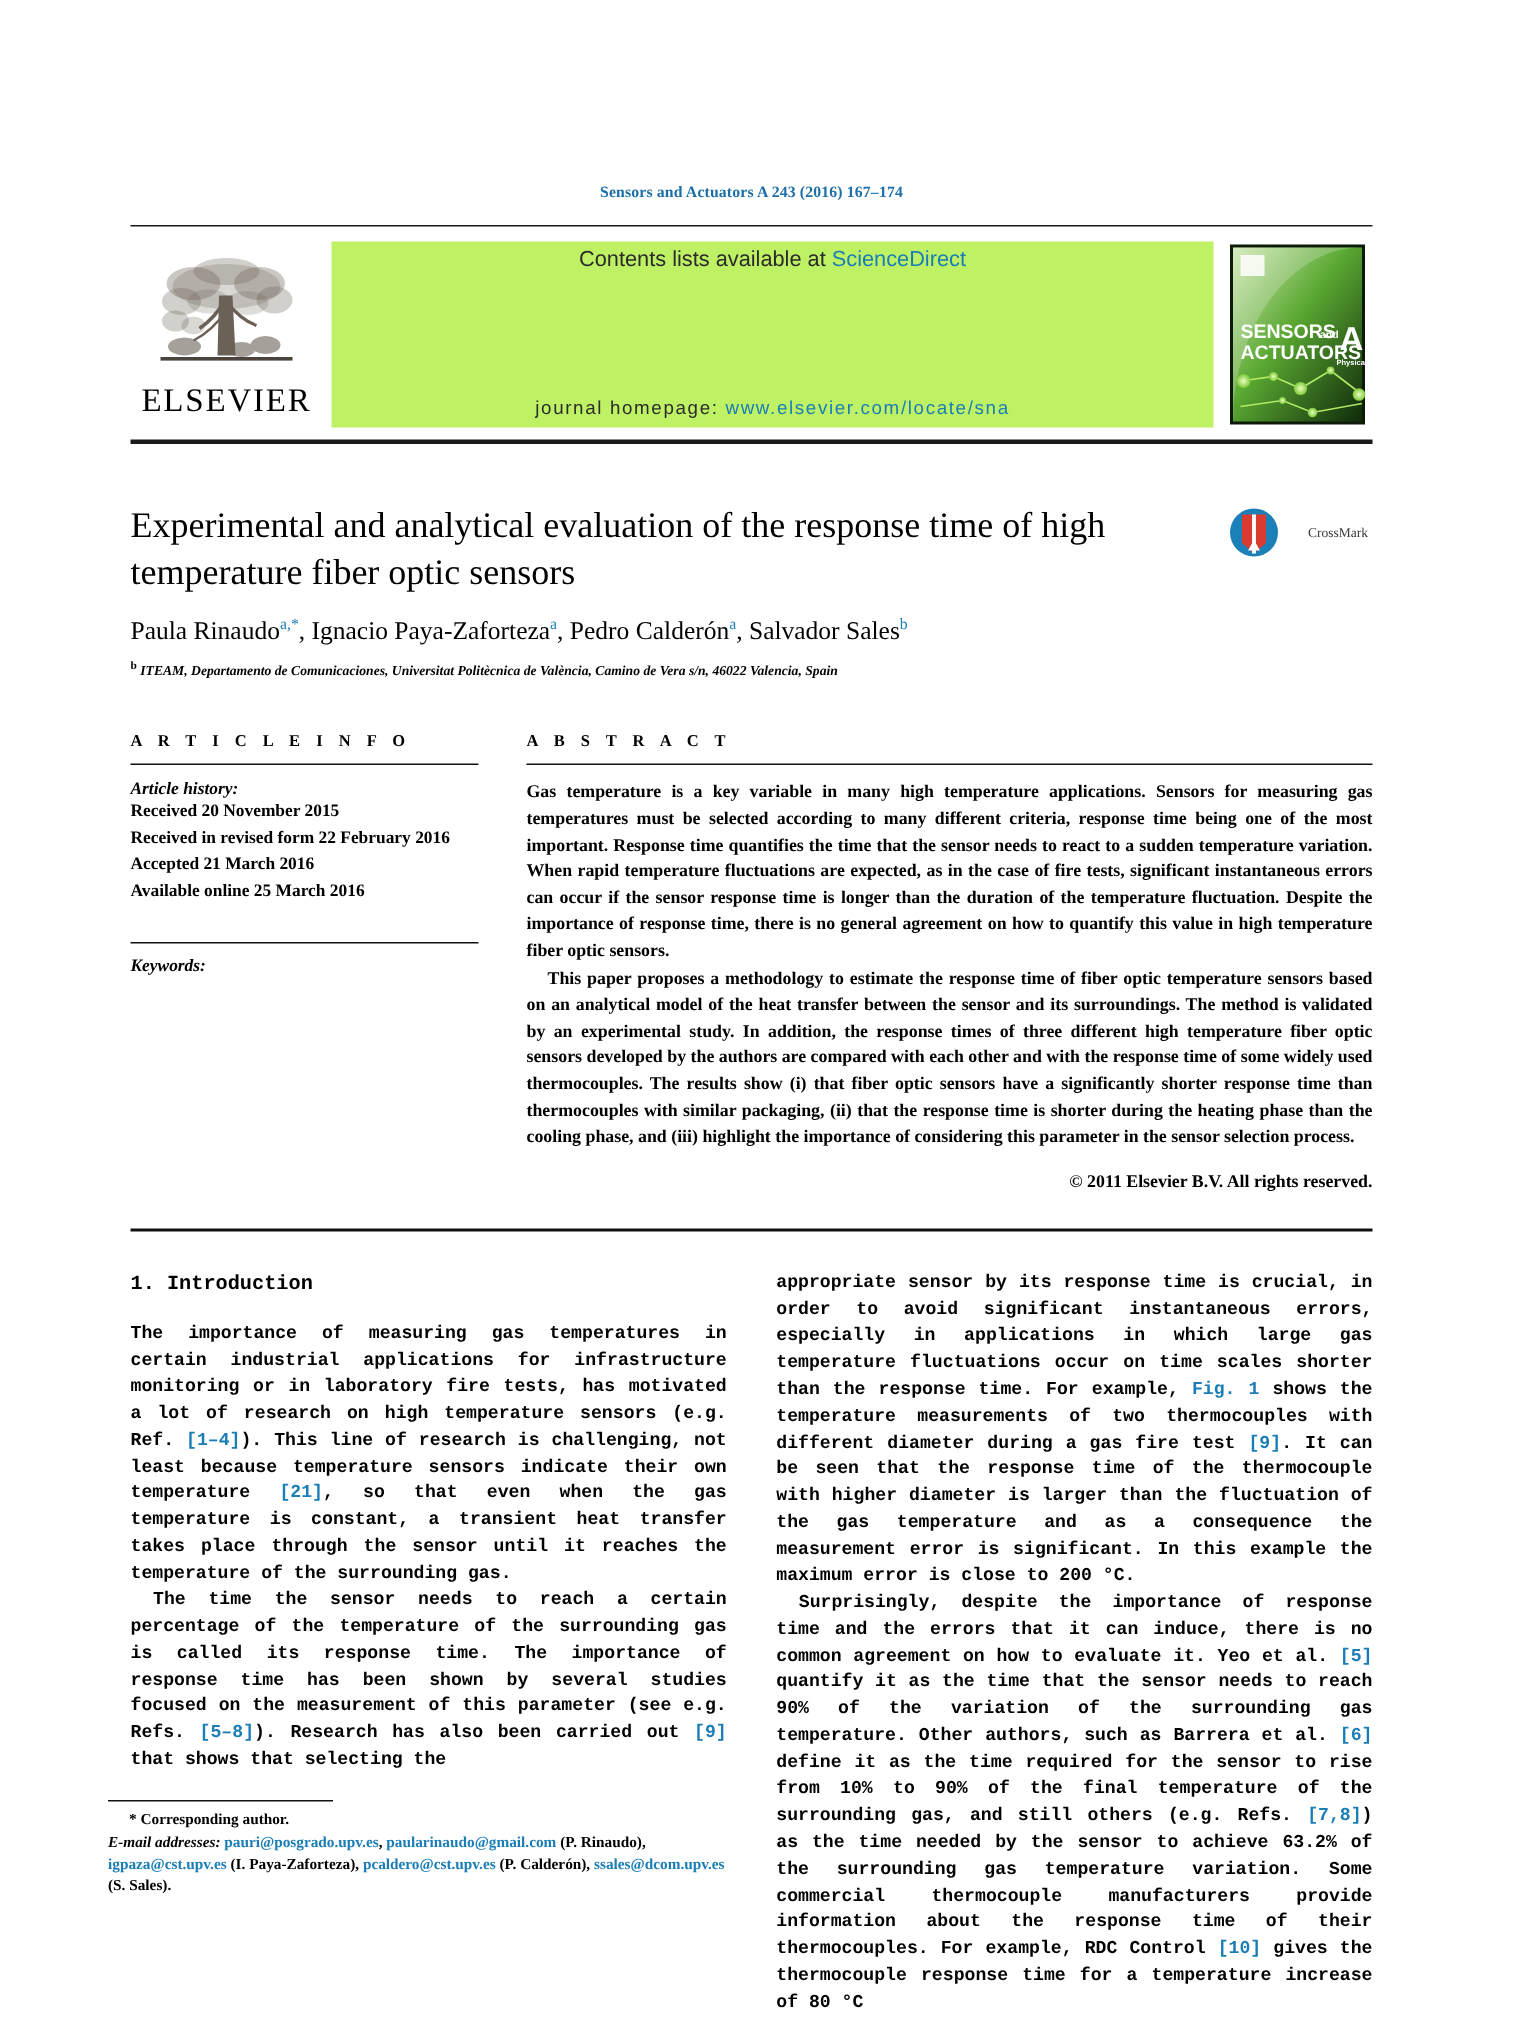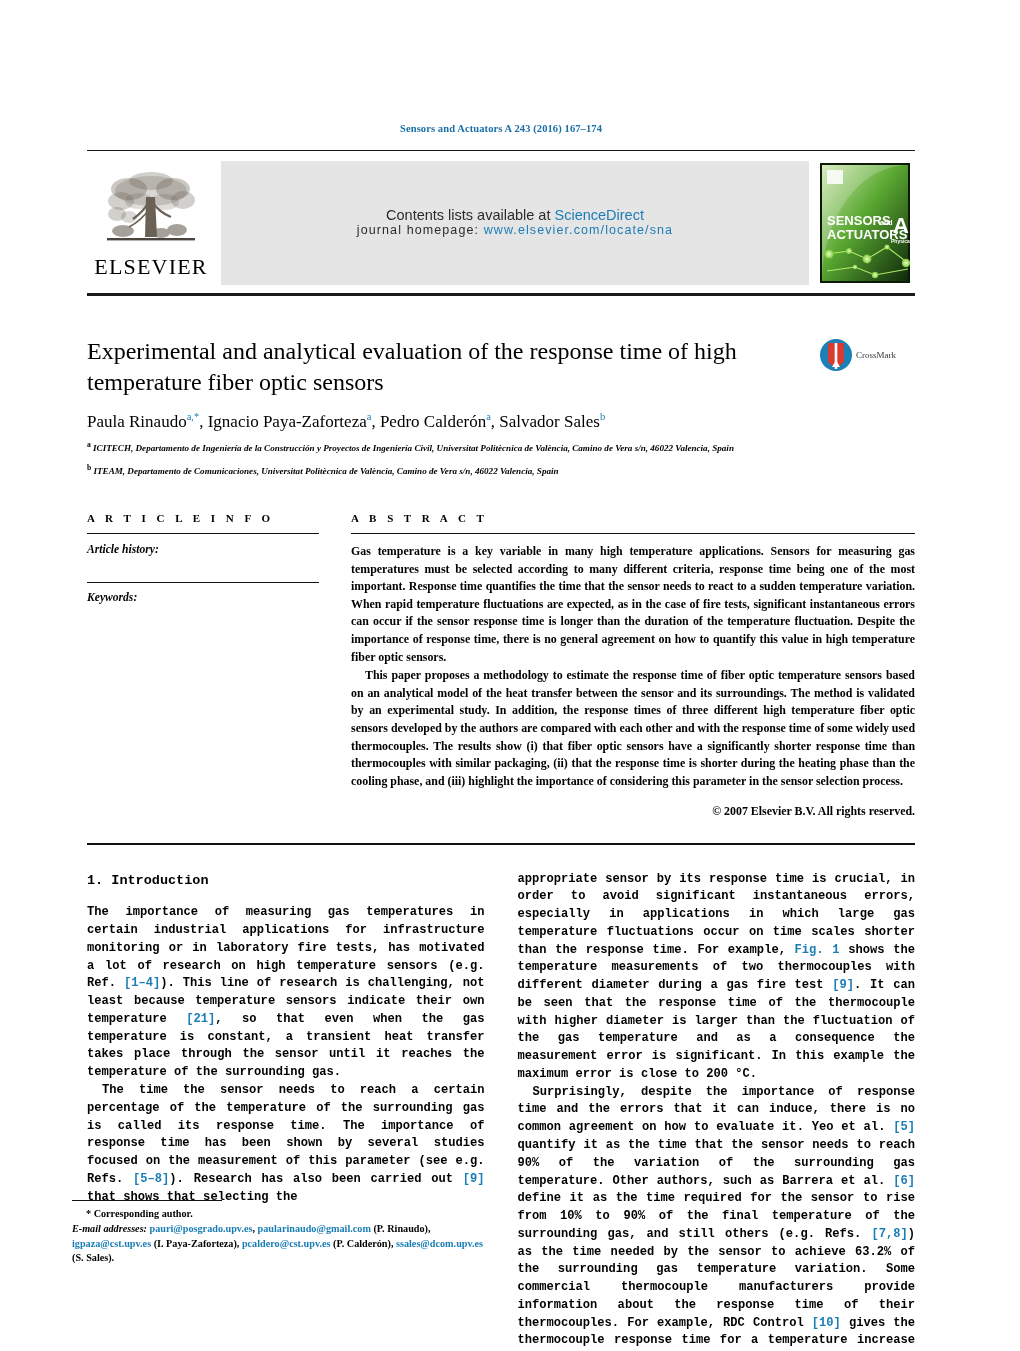--- a/index.html
+++ b/index.html
@@ -57,25 +57,25 @@
   .elsevier-word {
     font-family: "Liberation Serif", serif;
     font-size: 22px;
     letter-spacing: 1.2px;
     color: #000000;
     font-weight: 400;
     margin-top: 1px;
   }
   .mast-center {
     flex: 1 1 auto;
-    background: #e5e5e5;
+    background: #bef264;
     display: flex;
     flex-direction: column;
     align-items: center;
-    justify-content: center;
+    justify-content: space-between;
     margin: 4px 6px 4px 6px;
   }
   .contents-line {
     font-size: 14.5px;
     color: #2b2b2b;
     font-family: "Liberation Sans", sans-serif;
     margin-top: 4px;
   }
   .contents-line .sd { color:#1a7db6; }
   .journal-title {
@@ -111,21 +111,21 @@
     max-width: 760px;
     margin: 0;
   }
   .crossmark {
     position: absolute;
     right: 0;
     top: 2px;
     width: 96px;
     display: flex;
     align-items: center;
-    gap: 3px;
+    gap: 19px;
   }
   .crossmark-label {
     font-size: 9px;
     font-family: "Liberation Serif", serif;
     color: #3a3a3a;
   }
   .authors {
     font-size: 17px;
     margin: 14px 0 0 0;
   }
@@ -329,44 +329,49 @@
       <svg width="34" height="34" viewBox="0 0 34 34">
         <circle cx="17" cy="17" r="16" fill="#1b7fb8"></circle>
         <path d="M9 5 h16 v19 l-8 7 l-8 -7 Z" fill="#d93b30"></path>
         <path d="M17 5 v26" stroke="#ffffff" stroke-width="2.6"></path>
         <path d="M17 22 l-4 7 h8 Z" fill="#ffffff"></path>
       </svg>
       <span class="crossmark-label">CrossMark</span>
     </div>
 
     <div class="authors">Paula Rinaudo<sup>a,*</sup>, Ignacio Paya-Zaforteza<sup>a</sup>, Pedro Calderón<sup>a</sup>, Salvador Sales<sup>b</sup></div>
-    <div class="affil"><sup>a</sup> <span>ICITECH, Departamento de Ingeniería de la Construcción y Proyectos de Ingeniería Civil, Universitat Politècnica de València, Camino de Vera s/n, 46022 Valencia, Spain</span></div>
     <div class="affil"><sup>b</sup> <span>ITEAM, Departamento de Comunicaciones, Universitat Politècnica de València, Camino de Vera s/n, 46022 Valencia, Spain</span></div>
   </div>
 
   <div class="info-abstract">
 
     <div class="col-info">
       <div class="sec-label">A R T I C L E    I N F O</div>
       <div class="rule-thin"></div>
       <div class="hist-head">Article history:</div>
+      <div class="hist-list">
+        <div>Received 20 November 2015</div>
+        <div>Received in revised form 22 February 2016</div>
+        <div>Accepted 21 March 2016</div>
+        <div>Available online 25 March 2016</div>
+      </div>
       <div class="kw-group">
         <div class="rule-thin"></div>
         <div class="kw-head">Keywords:</div>
       </div>
     </div>
 
     <div class="col-abs">
       <div class="sec-label">A B S T R A C T</div>
       <div class="rule-thin"></div>
       <div class="abstract-body">
         <p>Gas temperature is a key variable in many high temperature applications. Sensors for measuring gas temperatures must be selected according to many different criteria, response time being one of the most important. Response time quantifies the time that the sensor needs to react to a sudden temperature variation. When rapid temperature fluctuations are expected, as in the case of fire tests, significant instantaneous errors can occur if the sensor response time is longer than the duration of the temperature fluctuation. Despite the importance of response time, there is no general agreement on how to quantify this value in high temperature fiber optic sensors.</p>
         <p>This paper proposes a methodology to estimate the response time of fiber optic temperature sensors based on an analytical model of the heat transfer between the sensor and its surroundings. The method is validated by an experimental study. In addition, the response times of three different high temperature fiber optic sensors developed by the authors are compared with each other and with the response time of some widely used thermocouples. The results show (i) that fiber optic sensors have a significantly shorter response time than thermocouples with similar packaging, (ii) that the response time is shorter during the heating phase than the cooling phase, and (iii) highlight the importance of considering this parameter in the sensor selection process.</p>
       </div>
-      <div class="copyright">© 2007 Elsevier B.V. All rights reserved.</div>
+      <div class="copyright">© 2011 Elsevier B.V. All rights reserved.</div>
     </div>
   </div>
 
   <div class="rule-bold"></div>
 
   <div class="body-cols">
     <div class="bcol">
       <div class="sec-head">1.  Introduction</div>
       <p>The importance of measuring gas temperatures in certain industrial applications for infrastructure monitoring or in laboratory fire tests, has motivated a lot of research on high temperature sensors (e.g. Ref. <span class="ref">[1–4]</span>). This line of research is challenging, not least because temperature sensors indicate their own temperature <span class="ref">[21]</span>, so that even when the gas temperature is constant, a transient heat transfer takes place through the sensor until it reaches the temperature of the surrounding gas.</p>
       <p>The time the sensor needs to reach a certain percentage of the temperature of the surrounding gas is called its response time. The importance of response time has been shown by several studies focused on the measurement of this parameter (see e.g. Refs. <span class="ref">[5–8]</span>). Research has also been carried out <span class="ref">[9]</span> that shows that selecting the</p>

